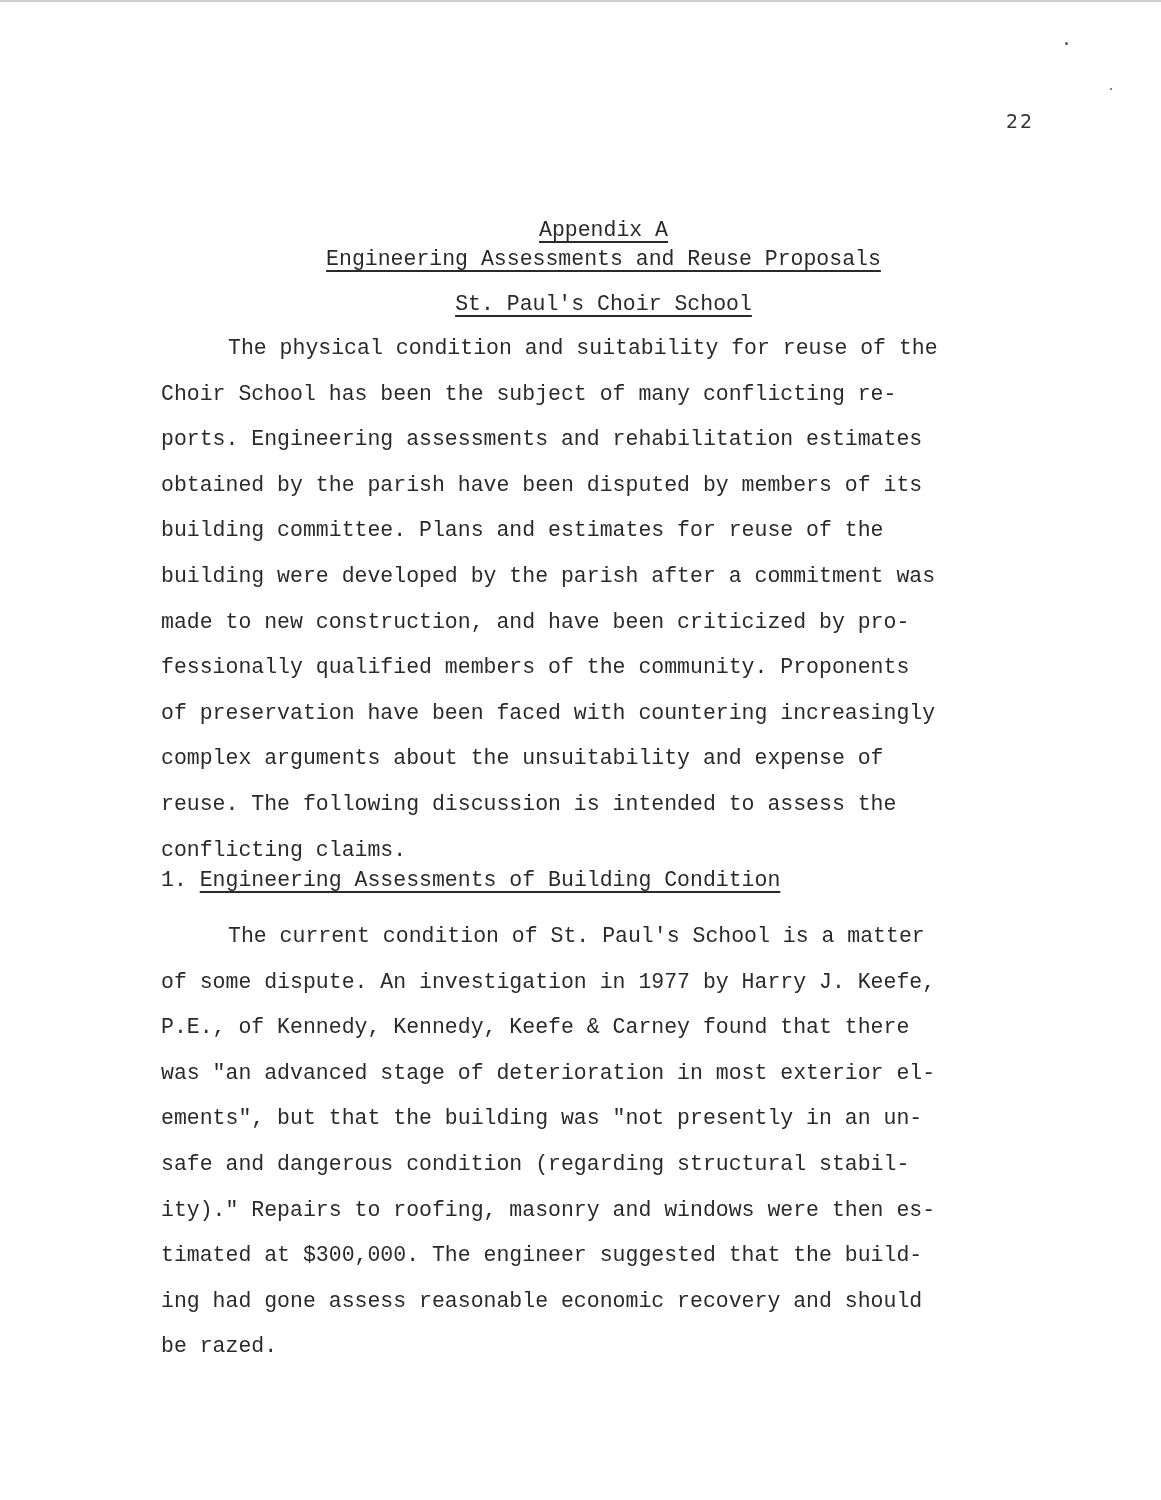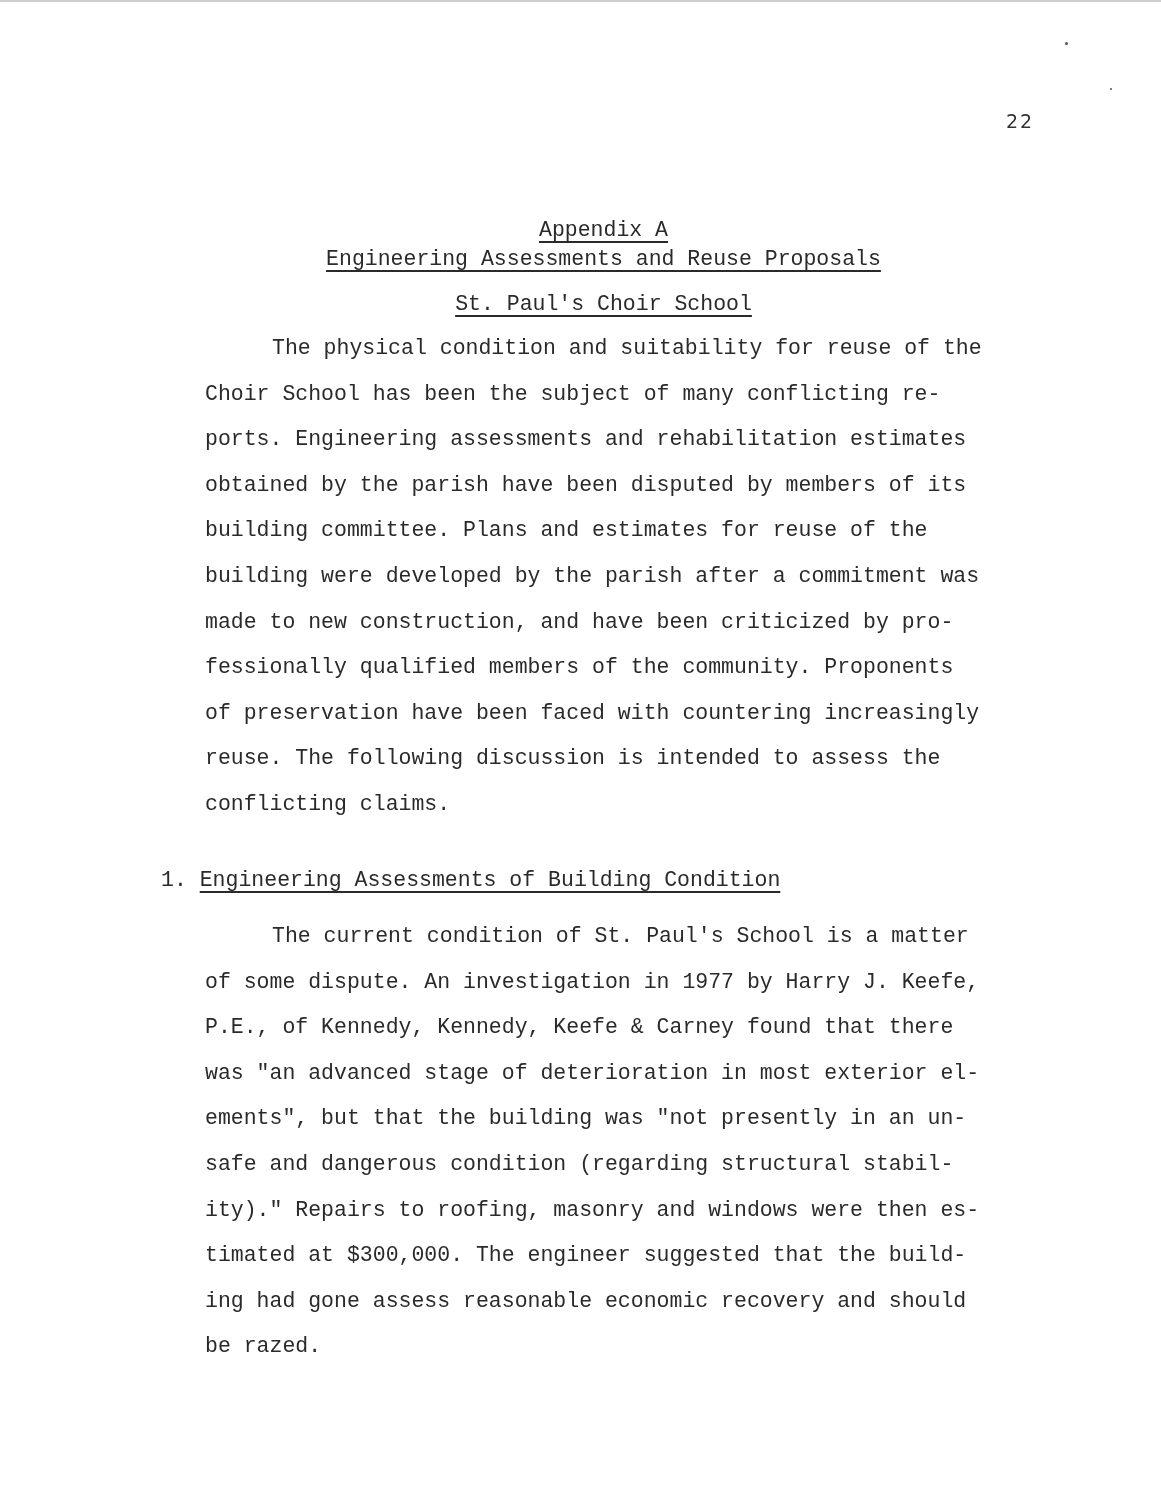--- a/index.html
+++ b/index.html
@@ -8,21 +8,21 @@
     font-family: "Liberation Mono", "DejaVu Sans Mono", monospace; color: #2a2a2a;
   }
   .topline { position: absolute; left: 0; top: 0; width: 1161px; height: 2px; background: #cfcfcf; }
   .page-number { position: absolute; left: 1006px; top: 110px; font-family: "DejaVu Sans", sans-serif; font-size: 19px; letter-spacing: 2px; color: #333; }
   .heading { position: absolute; left: 0; width: 1161px; text-align: center; font-size: 21.5px; }
   .heading span { text-decoration: underline; text-decoration-thickness: 2px; text-underline-offset: 5px; padding-left: 46px; }
   .h1 { top: 202px; margin-top: 16px; }
   .h2 { top: 247px; }
   .h3 { top: 292px; }
   .body-text { position: absolute; left: 161px; width: 830px; font-size: 21.5px; }
-  .line { height: 45.6px; line-height: 45.6px; white-space: pre; margin-left: 44px; }
+  .line { height: 45.6px; line-height: 45.6px; white-space: pre; }
   .indent { padding-left: 67px; }
   .p1 { top: 326px; }
   .sec { position: absolute; left: 161px; top: 868px; font-size: 21.5px; white-space: pre; }
   .sec .u { text-decoration: underline; text-decoration-thickness: 2px; text-underline-offset: 5px; }
   .p2 { top: 914px; }
   .speck { position: absolute; width: 3px; height: 3px; background: #555; border-radius: 50%; }
 </style>
 </head>
 <body>
 
@@ -39,20 +39,21 @@
 <div class="body-text p1">
   <div class="line indent">The physical condition and suitability for reuse of the</div>
   <div class="line">Choir School has been the subject of many conflicting re-</div>
   <div class="line">ports. Engineering assessments and rehabilitation estimates</div>
   <div class="line">obtained by the parish have been disputed by members of its</div>
   <div class="line">building committee. Plans and estimates for reuse of the</div>
   <div class="line">building were developed by the parish after a commitment was</div>
   <div class="line">made to new construction, and have been criticized by pro-</div>
   <div class="line">fessionally qualified members of the community. Proponents</div>
   <div class="line">of preservation have been faced with countering increasingly</div>
+  <div class="line">complex arguments about the unsuitability and expense of</div>
   <div class="line">reuse. The following discussion is intended to assess the</div>
   <div class="line">conflicting claims.</div>
 </div>
 
 <div class="sec"><span>1. </span><span class="u">Engineering Assessments of Building Condition</span></div>
 
 <div class="body-text p2">
   <div class="line indent">The current condition of St. Paul's School is a matter</div>
   <div class="line">of some dispute. An investigation in 1977 by Harry J. Keefe,</div>
   <div class="line">P.E., of Kennedy, Kennedy, Keefe &amp; Carney found that there</div>

